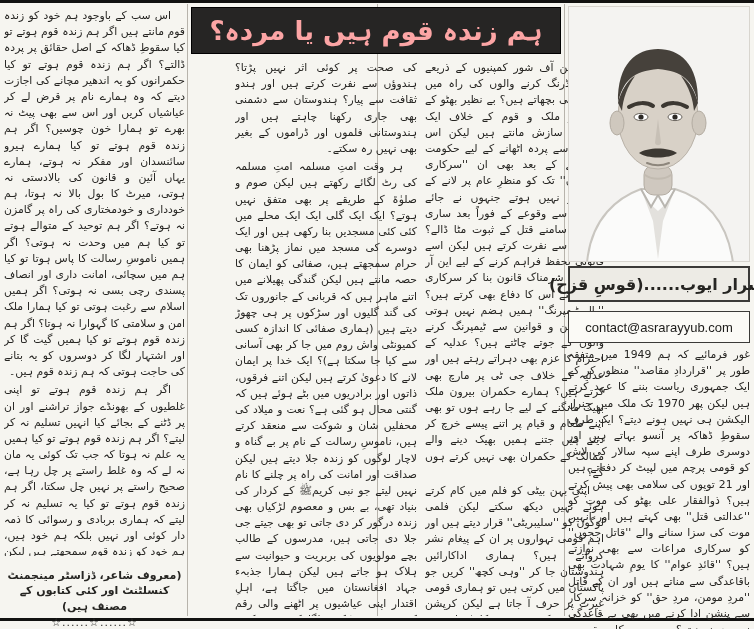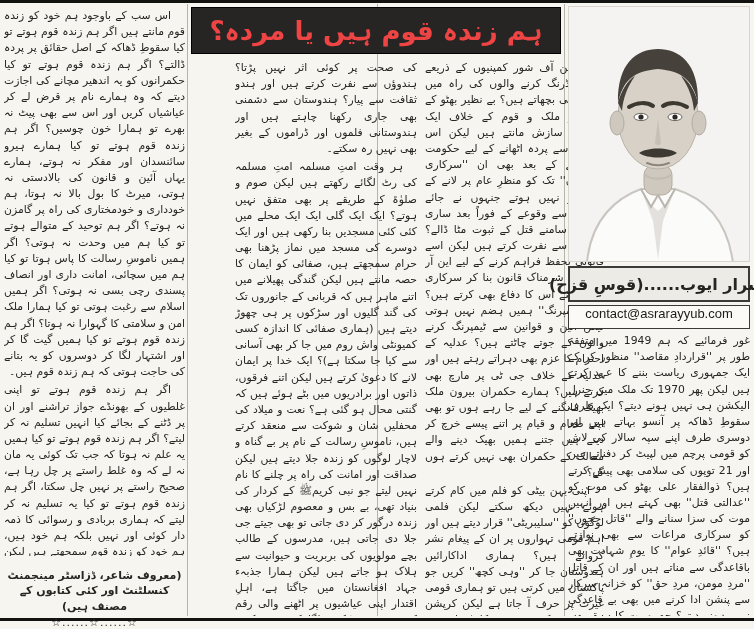--- a/index.html
+++ b/index.html
@@ -26,41 +26,41 @@
   .col1-text p.indent{text-indent:14px;}
   .bio{margin-top:12px;text-align:center;font-size:11px;font-weight:bold;line-height:1.4;direction:rtl;}
   .stars{margin-top:2px;text-align:center;font-size:11px;letter-spacing:1px;color:#33322f;}
 
   .headline-bar{
     position:absolute;left:191px;top:7px;width:370px;height:47px;
     background:#262524;border:1px solid #000;box-sizing:border-box;
     display:flex;align-items:center;justify-content:center;
   }
   .headline-text{
-    color:#ef4444;font-size:26px;font-weight:bold;direction:rtl;
+    color:#fca5a5;font-size:26px;font-weight:bold;direction:rtl;
     font-family:"DejaVu Sans",sans-serif;white-space:nowrap;
   }
 
   .col2{left:191px;top:60px;width:182px;height:556px;}
   .col3{left:381px;top:60px;width:179px;height:556px;}
 
   .right-col{position:absolute;left:568px;top:6px;width:182px;height:612px;}
   .photo-box{
     position:relative;width:182px;height:256px;overflow:hidden;
     background:linear-gradient(135deg,#fbfbfa 0%,#f1f0ee 55%,#e7e5e2 100%);
     border:1px solid #d8d5cf;box-sizing:border-box;
   }
   .byline-box{
     margin-top:4px;height:36px;border:2px solid #3b3a38;background:#edebe5;
     display:flex;align-items:center;justify-content:center;box-sizing:border-box;
   }
   .byline-text{font-size:16px;font-weight:bold;direction:rtl;white-space:nowrap;}
   .email-box{
-    margin-top:3px;height:24px;border:1px solid #3b3a38;background:#fbfaf6;
-    display:flex;justify-content:center;box-sizing:border-box;
+    margin-top:9px;height:32px;border:1px solid #3b3a38;background:#fbfaf6;
+    display:flex;align-items:center;justify-content:center;box-sizing:border-box;
   }
   .email-text{font-family:"Liberation Sans",sans-serif;font-size:13px;color:#1d1c1a;}
   .col4-text{margin-top:4px;height:283px;overflow:hidden;font-size:10.8px;line-height:1.5;direction:rtl;text-align:justify;}
   .col4-text p{margin:0;}
 </style>
 </head>
 <body>
 
 <div class="page">
 

